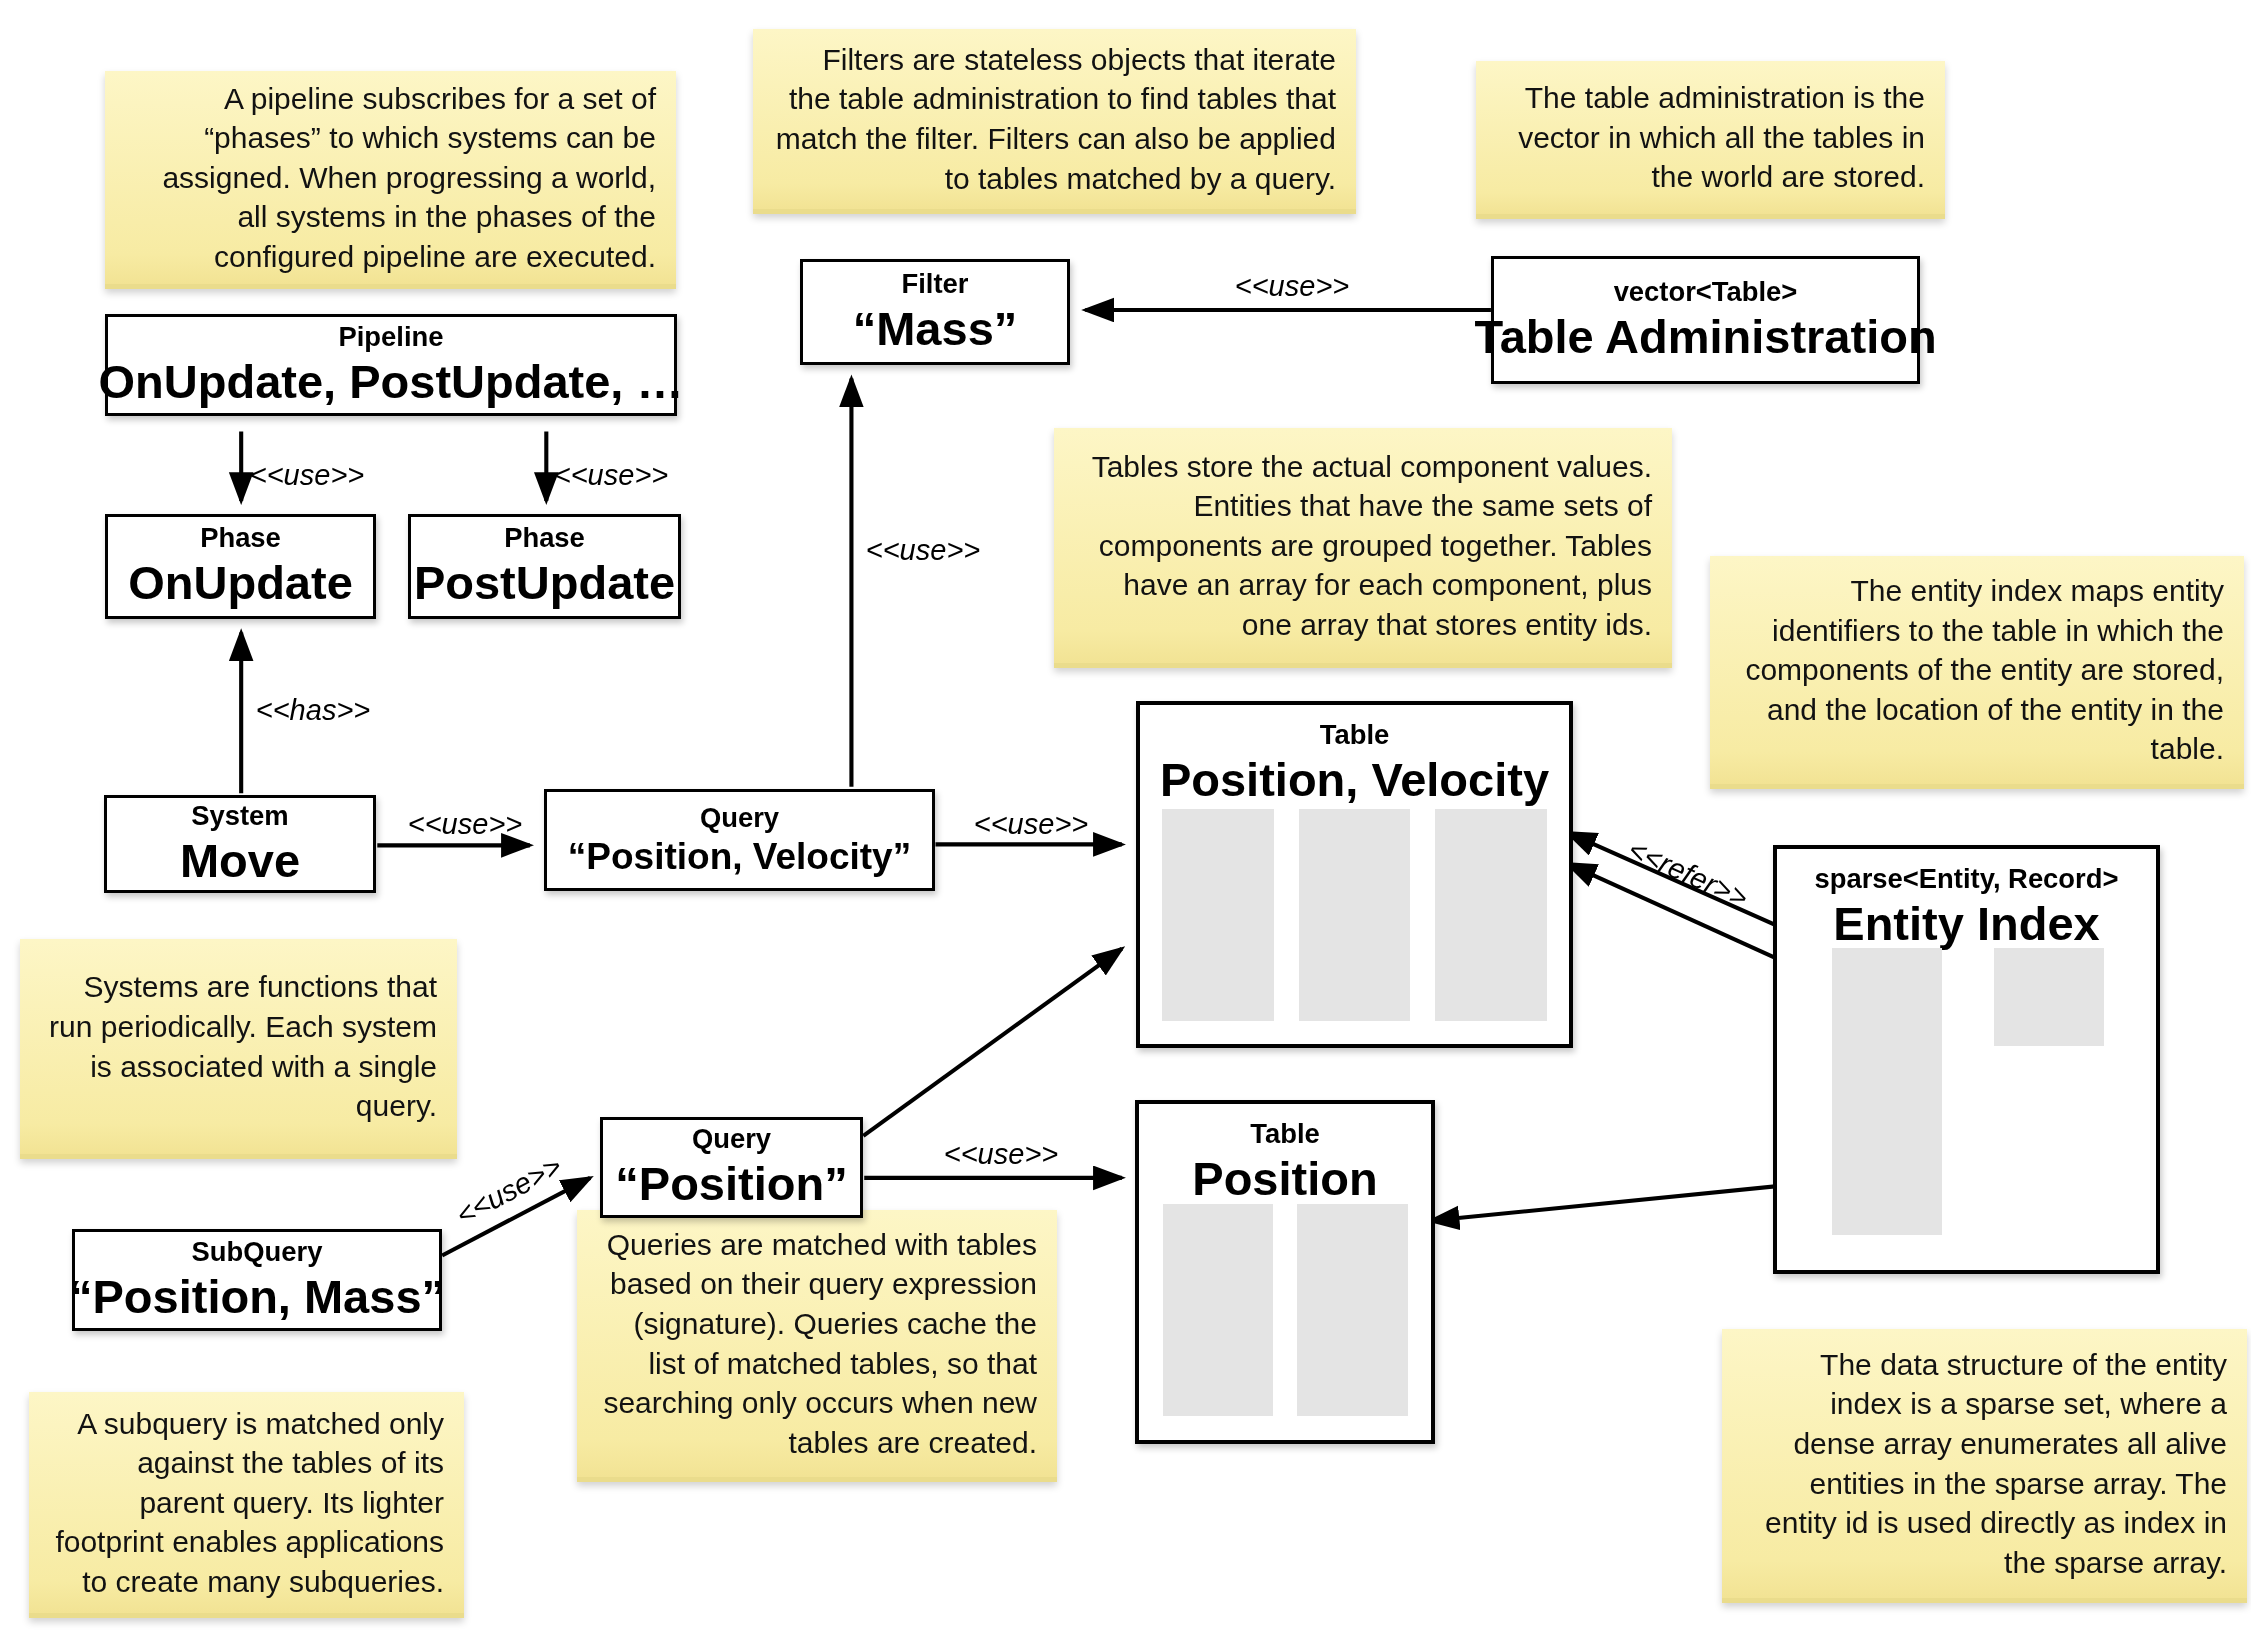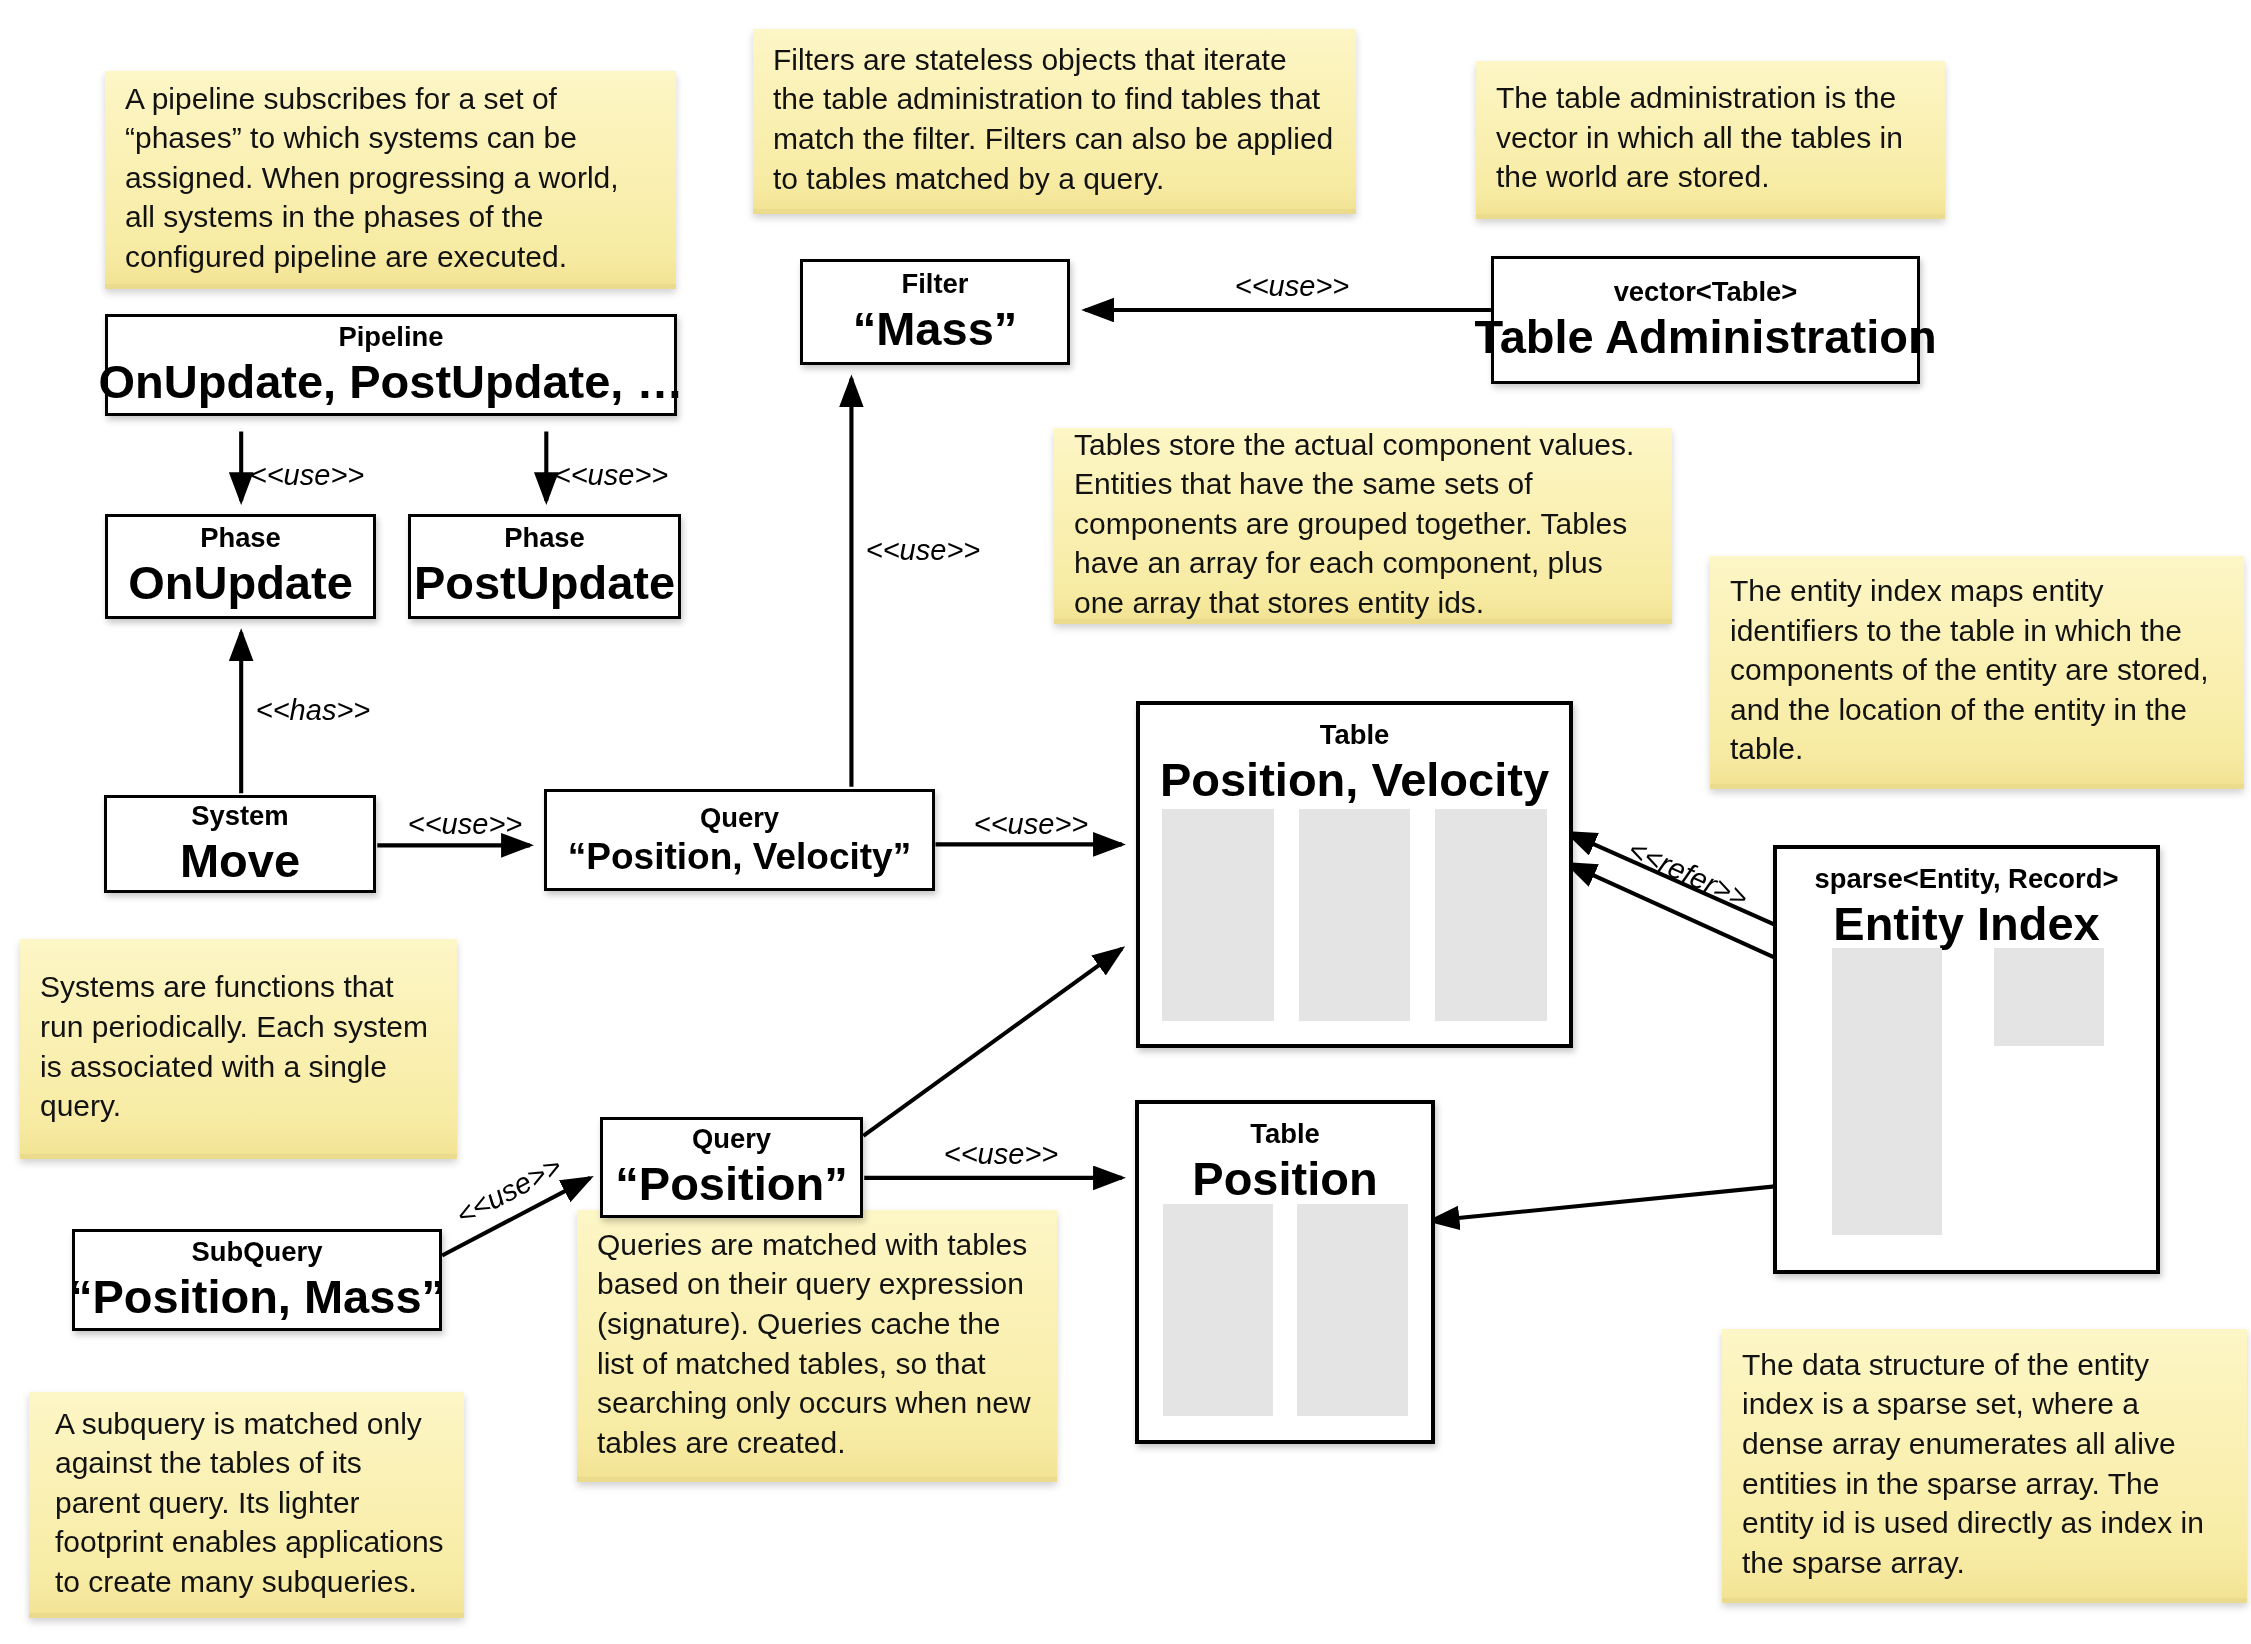--- a/index.html
+++ b/index.html
@@ -3,21 +3,21 @@
 <meta charset="utf-8">
 <style>
   html,body{margin:0;padding:0;background:#ffffff;}
   #canvas{
     position:relative;width:2251px;height:1645px;background:#ffffff;
     font-family:"Liberation Sans","DejaVu Sans",sans-serif;overflow:hidden;
   }
   #wires{position:absolute;left:0;top:0;width:2251px;height:1645px;pointer-events:none;}
   .note{
     position:absolute;display:flex;align-items:center;justify-content:center;
-    text-align:left;padding:14.6px 20px;box-sizing:border-box;
+    text-align:right;padding:14.6px 20px;box-sizing:border-box;
     background:linear-gradient(180deg,#fdf6c6 0%,#f7eba3 86%,#f2e394 100%);
     border-bottom:5.5px solid #eadc8c;
     box-shadow:0 3.7px 7.3px rgba(0,0,0,0.18);
     font-size:30px;line-height:1.32;color:#121212;font-weight:400;
   }
   .ubox{
     position:absolute;display:flex;flex-direction:column;align-items:center;justify-content:center;
     background:#ffffff;border:3.7px solid #000;box-sizing:border-box;
     box-shadow:1.8px 3.7px 6.4px rgba(0,0,0,0.22);color:#000;text-align:center;
   }
@@ -68,21 +68,21 @@
 
   <div class="note" style="left:105px;top:71px;width:571px;height:218px;">
     <span>A pipeline subscribes for a set of “phases” to which systems can be assigned. When progressing a world, all systems in the phases of the configured pipeline are executed.</span>
   </div>
   <div class="note" style="left:753px;top:29px;width:603px;height:185px;">
     <span>Filters are stateless objects that iterate the table administration to find tables that match the filter. Filters can also be applied to tables matched by a query.</span>
   </div>
   <div class="note" style="left:1476px;top:61px;width:469px;height:158px;">
     <span>The table administration is the vector in which all the tables in the world are stored.</span>
   </div>
-  <div class="note" style="left:1054px;top:428px;width:618px;height:196px;">
+  <div class="note" style="left:1054px;top:428px;width:618px;height:240px;">
     <span>Tables store the actual component values. Entities that have the same sets of components are grouped together. Tables have an array for each component, plus one array that stores entity ids.</span>
   </div>
   <div class="note" style="left:1710px;top:556px;width:534px;height:233px;">
     <span>The entity index maps entity identifiers to the table in which the components of the entity are stored, and the location of the entity in the table.</span>
   </div>
   <div class="note" style="left:20px;top:939px;width:437px;height:220px;">
     <span>Systems are functions that run periodically. Each system is associated with a single query.</span>
   </div>
   <div class="note" style="left:577px;top:1210px;width:480px;height:272px;">
     <span>Queries are matched with tables based on their query expression (signature). Queries cache the list of matched tables, so that searching only occurs when new tables are created.</span>

